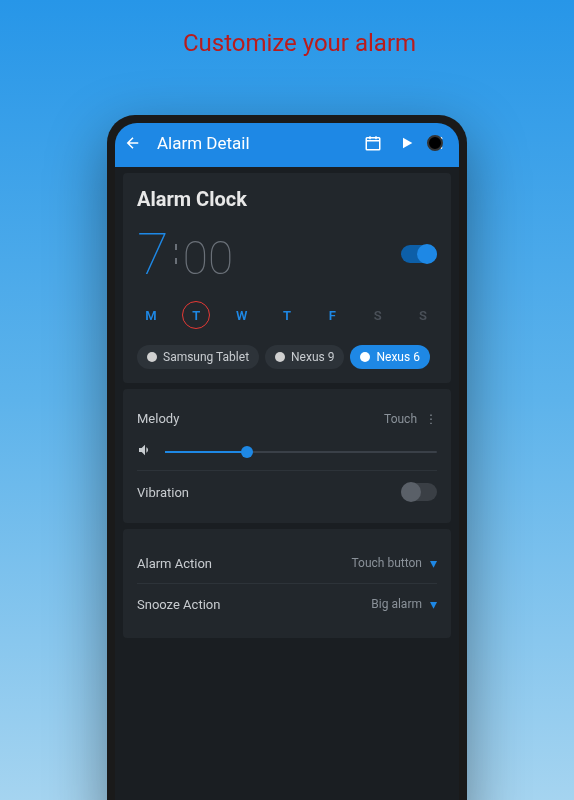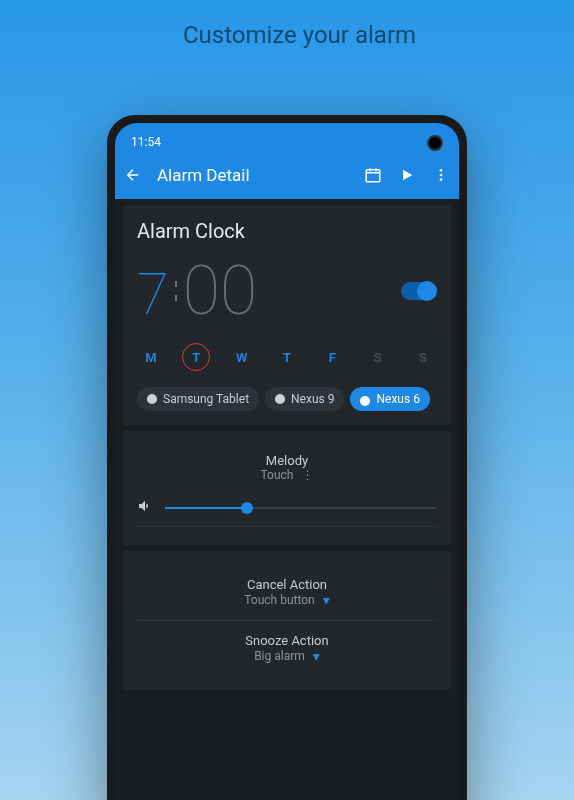--- a/index.html
+++ b/index.html
@@ -9,25 +9,25 @@
       font-family: -apple-system, BlinkMacSystemFont, 'Segoe UI', Roboto, sans-serif;
     }
     body {
       width: 574px;
       height: 800px;
       background: linear-gradient(180deg, #2796e8 0%, #5db3eb 50%, #a5d4f0 100%);
       overflow: hidden;
       position: relative;
     }
     .promo-text {
-      color: #0c4a6e;
+      color: #b91c1c;
       text-align: center;
       font-size: 24px;
       font-weight: 400;
-      padding-top: 20px;
+      padding-top: 28px;
       line-height: 1.3;
       margin-left: 25px;
     }
     .phone {
       position: absolute;
       left: 50%;
       transform: translateX(-50%);
       top: 115px;
       width: 360px;
       height: 720px;
@@ -87,21 +87,21 @@
     }
     .card {
       background: #22272c;
       margin: 6px 8px;
       border-radius: 4px;
       padding: 14px;
     }
     .alarm-title {
       color: #e8e8e8;
       font-size: 20px;
-      font-weight: 400;
+      font-weight: 700;
       margin-bottom: 14px;
     }
     .time-row {
       display: flex;
       align-items: center;
       justify-content: space-between;
       margin-bottom: 18px;
     }
     .clock-time {
       display: flex;
@@ -120,21 +120,21 @@
       gap: 8px;
       padding: 0 6px;
       align-self: center;
     }
     .sep span {
       width: 2px;
       height: 6px;
       background: #6a7078;
     }
     .minutes {
-      font-size: 68px;
+      font-size: 46px;
       font-weight: 100;
       color: #6a7078;
       line-height: 1;
     }
     .toggle {
       width: 36px;
       height: 18px;
       background: #0d5fa8;
       border-radius: 9px;
       position: relative;
@@ -198,39 +198,37 @@
       background: #2d3339;
       border-radius: 14px;
       padding: 5px 10px;
       font-size: 12px;
       color: #c8ccd0;
       cursor: pointer;
     }
     .device-chip.active {
       background: #1e88e5;
       color: white;
-      align-items: flex-end;
     }
     .device-dot {
       width: 10px;
       height: 10px;
       background: #d0d0d0;
       border-radius: 50%;
     }
     .device-chip.active .device-dot {
       background: white;
     }
     .setting-row {
       display: flex;
       align-items: center;
       justify-content: space-between;
       padding: 8px 0;
       color: #c8ccd0;
       font-size: 13px;
-      flex-direction: column;
     }
     .setting-value {
       color: #8a9199;
       font-size: 12px;
       display: flex;
       align-items: center;
       gap: 8px;
     }
     .slider-row {
       display: flex;
@@ -288,23 +286,20 @@
 <body>
 
 <div class="promo-text">
   <div>Customize your alarm</div>
 </div>
 
 <div class="phone">
   <div class="screen">
     <div class="camera"></div>
 
-    <div class="status-bar">
-      <span>11:54</span>
-    </div>
 
     <div class="app-bar">
       <div class="icon-btn">
         <svg width="18" height="18" viewBox="0 0 24 24" fill="none" stroke="white" stroke-width="2">
             <path d="M19 12H5M12 19l-7-7 7-7"></path>
           </svg>
       </div>
       <div class="title">Alarm Detail</div>
       <div class="icon-btn">
         <svg width="18" height="18" viewBox="0 0 24 24" fill="none" stroke="white" stroke-width="2">
@@ -379,25 +374,29 @@
             <svg width="16" height="16" viewBox="0 0 24 24" fill="#c8ccd0">
                 <path d="M3 9v6h4l5 5V4L7 9H3zm13.5 3c0-1.8-1-3.3-2.5-4v8c1.5-.7 2.5-2.2 2.5-4z"></path>
               </svg>
           </span>
           <div class="slider">
             <div class="slider-fill"></div>
             <div class="slider-thumb"></div>
           </div>
         </div>
         <div class="divider"></div>
+        <div class="setting-row">
+          <span>Vibration</span>
+          <div class="toggle off"></div>
+        </div>
       </div>
 
       <div class="card card-action">
         <div class="setting-row">
-          <span>Cancel Action</span>
+          <span>Alarm Action</span>
           <span class="setting-value">
             <span>Touch button</span>
             <span class="dropdown-arrow">▾</span>
           </span>
         </div>
         <div class="setting-row">
           <span>Snooze Action</span>
           <span class="setting-value">
             <span>Big alarm</span>
             <span class="dropdown-arrow">▾</span>

